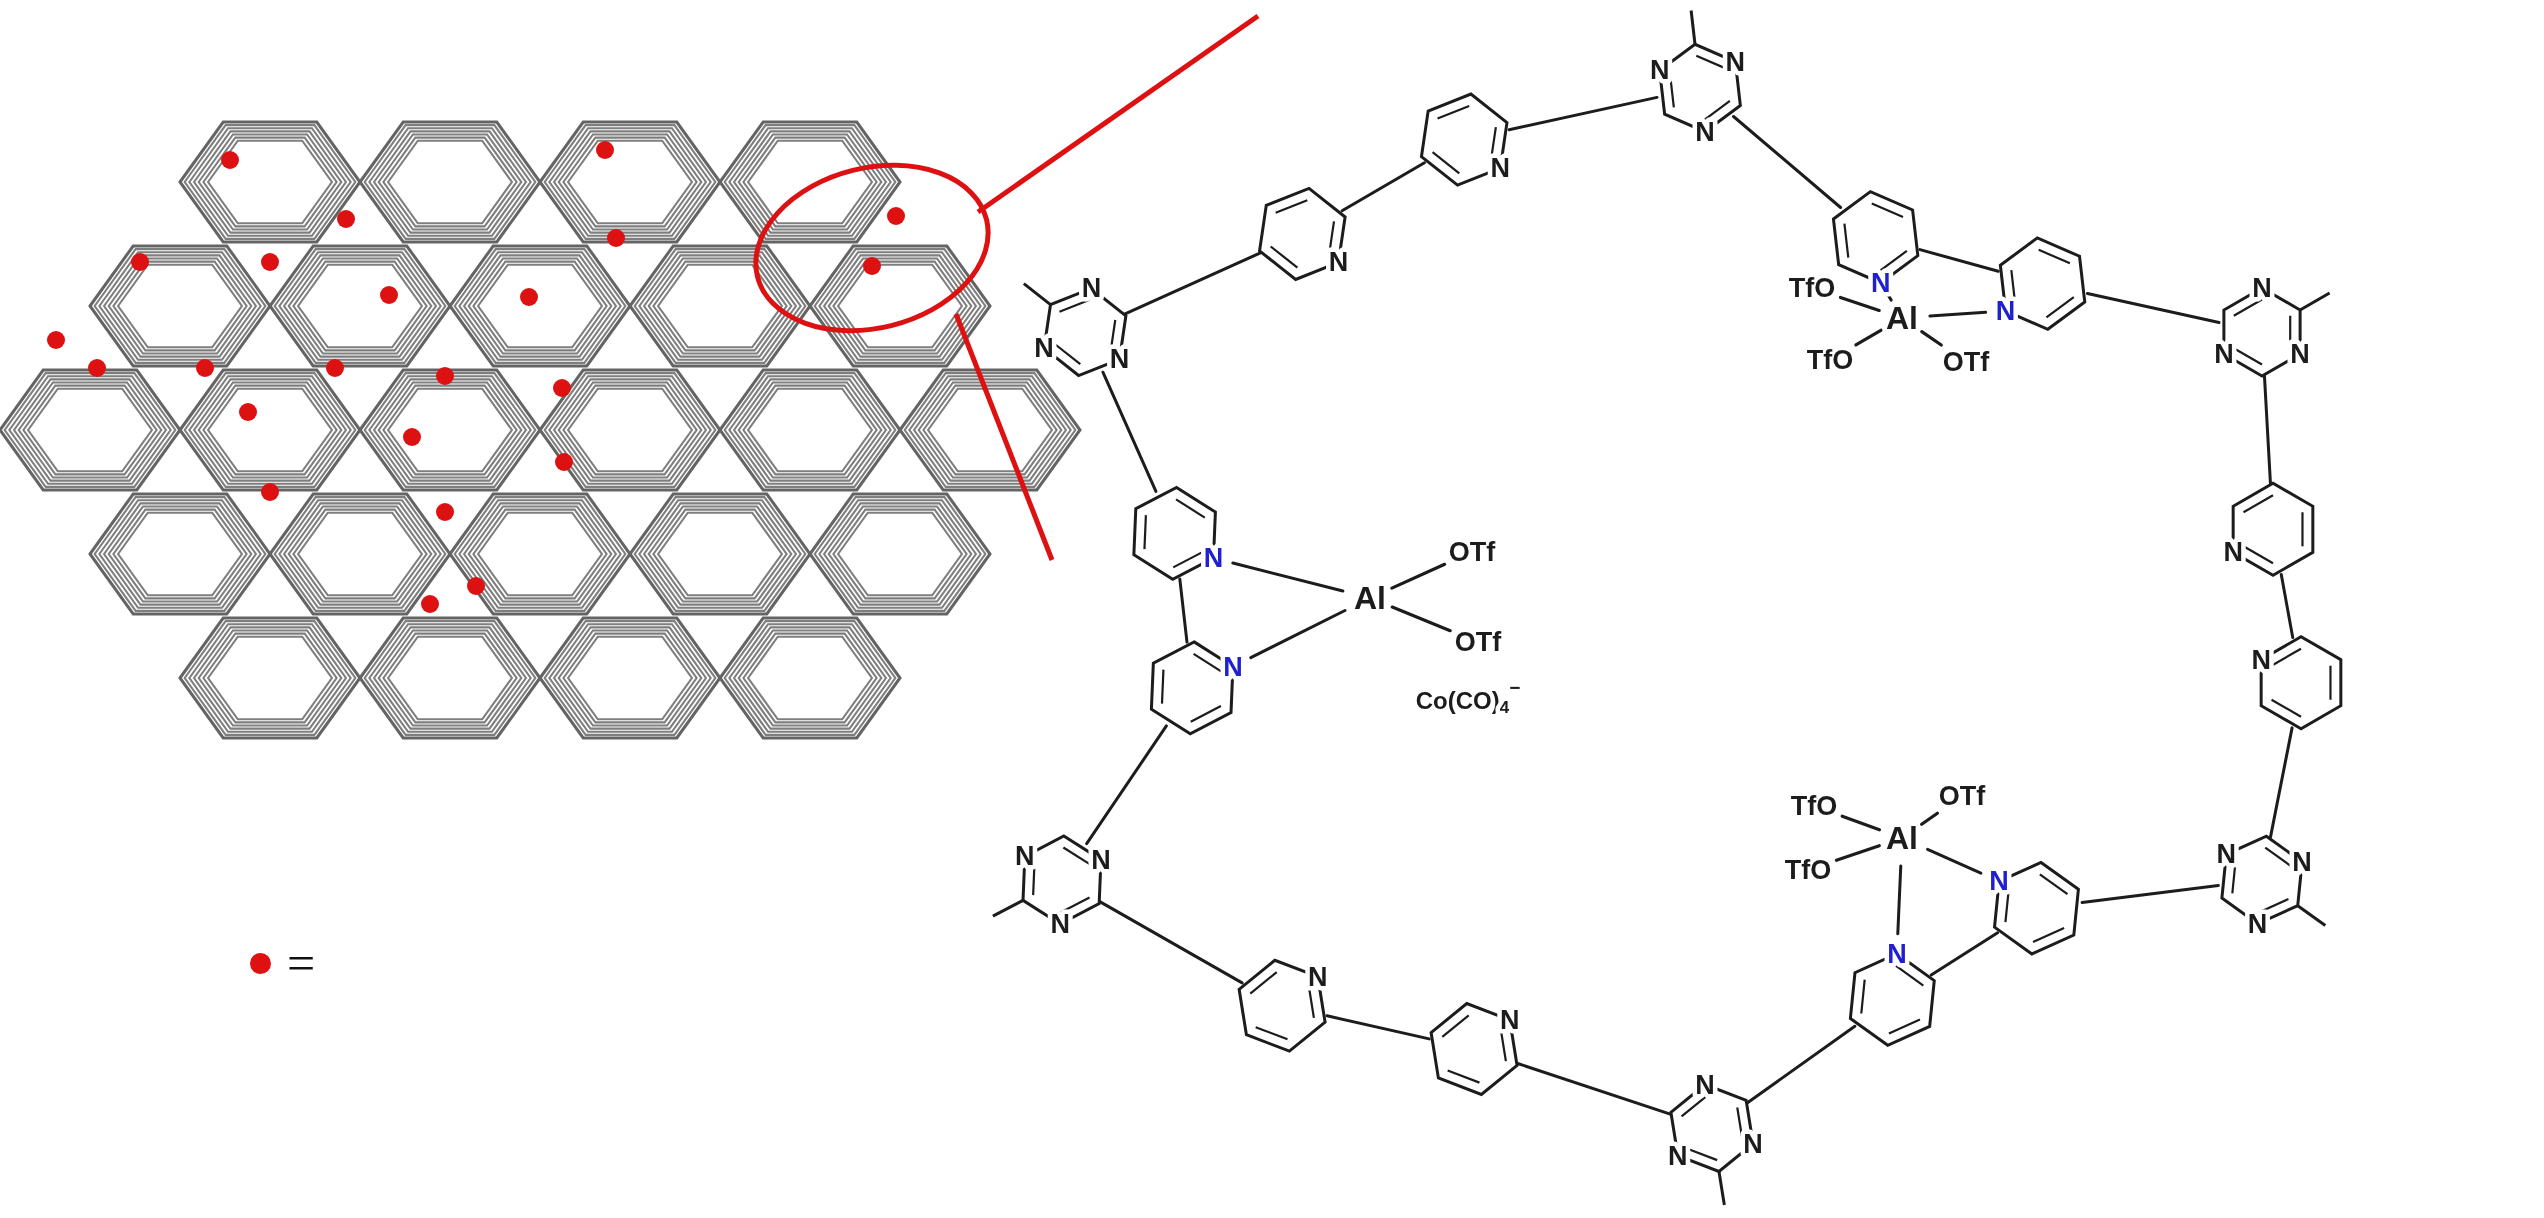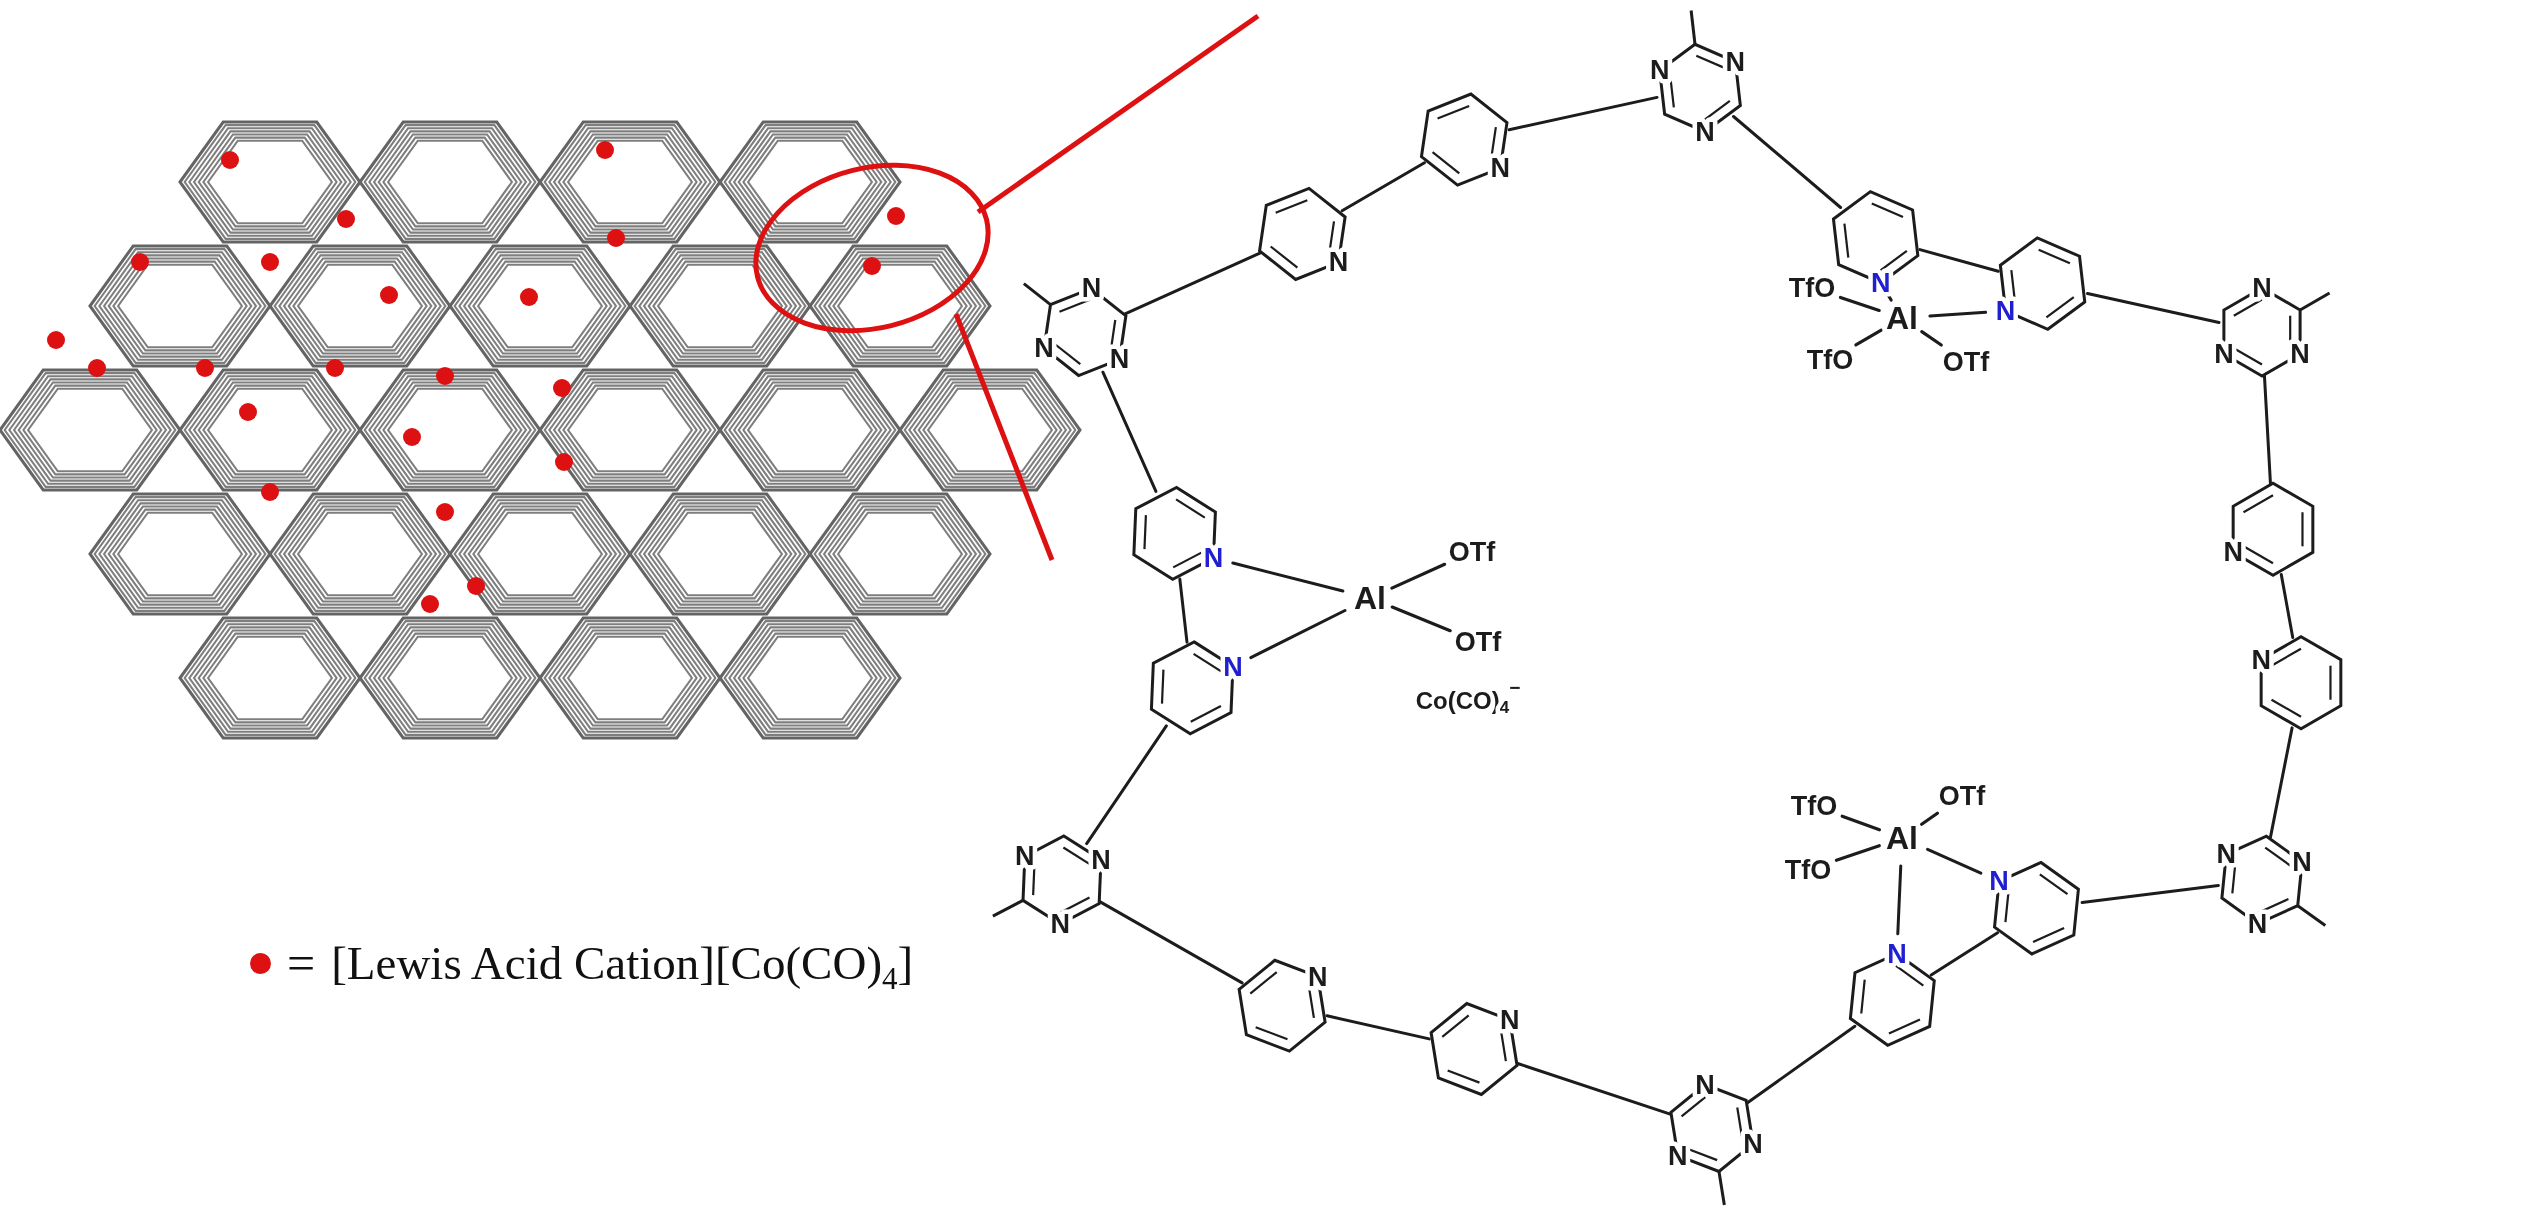--- a/index.html
+++ b/index.html
@@ -371,15 +371,14 @@
         <text x="1472" y="552" fill="#1c1c1c" font-size="27" font-weight="bold" text-anchor="middle" dominant-baseline="central" class="halo">OTf</text>
         <text x="1478" y="642" fill="#1c1c1c" font-size="27" font-weight="bold" text-anchor="middle" dominant-baseline="central" class="halo">OTf</text>
         <text x="1370" y="598" fill="#1c1c1c" font-size="32" font-weight="bold" text-anchor="middle" dominant-baseline="central" class="halo">Al</text>
         <text x="1468" y="700" fill="#1c1c1c" font-size="24" font-weight="bold" text-anchor="middle" dominant-baseline="central" class="halo"><tspan>Co(CO)</tspan><tspan font-size="17" dy="7">4</tspan><tspan font-size="19" dy="-20">−</tspan></text>
       </g>
     </svg>
 
   <div class="legend">
     <span class="legend-dot" id="legend-dot" style="background: rgb(221, 17, 17);"></span>
     <span class="eq">=</span>
-    <span><span>[Lewis Acid Cation][Co(CO)</span><sub>4</sub><span>]</span></span>
   </div>
 </div>
 
 </body></html>

